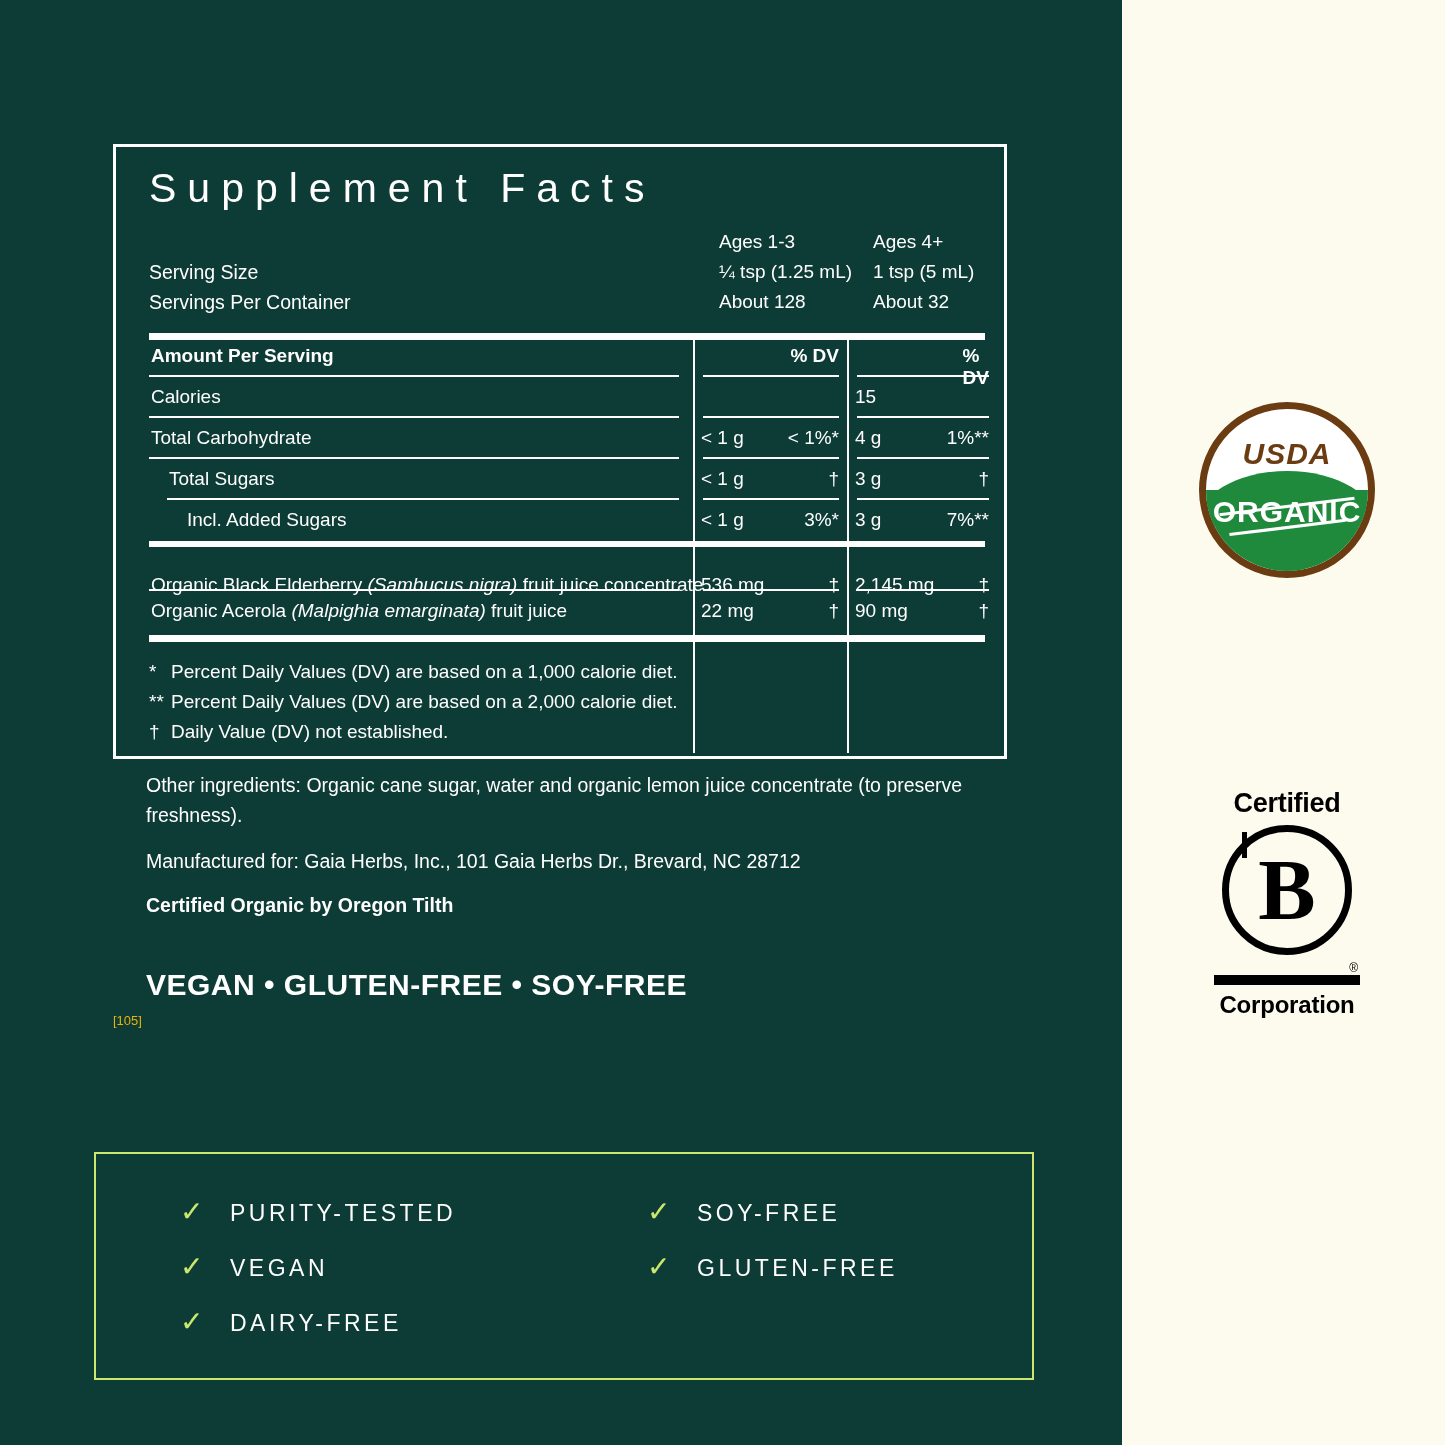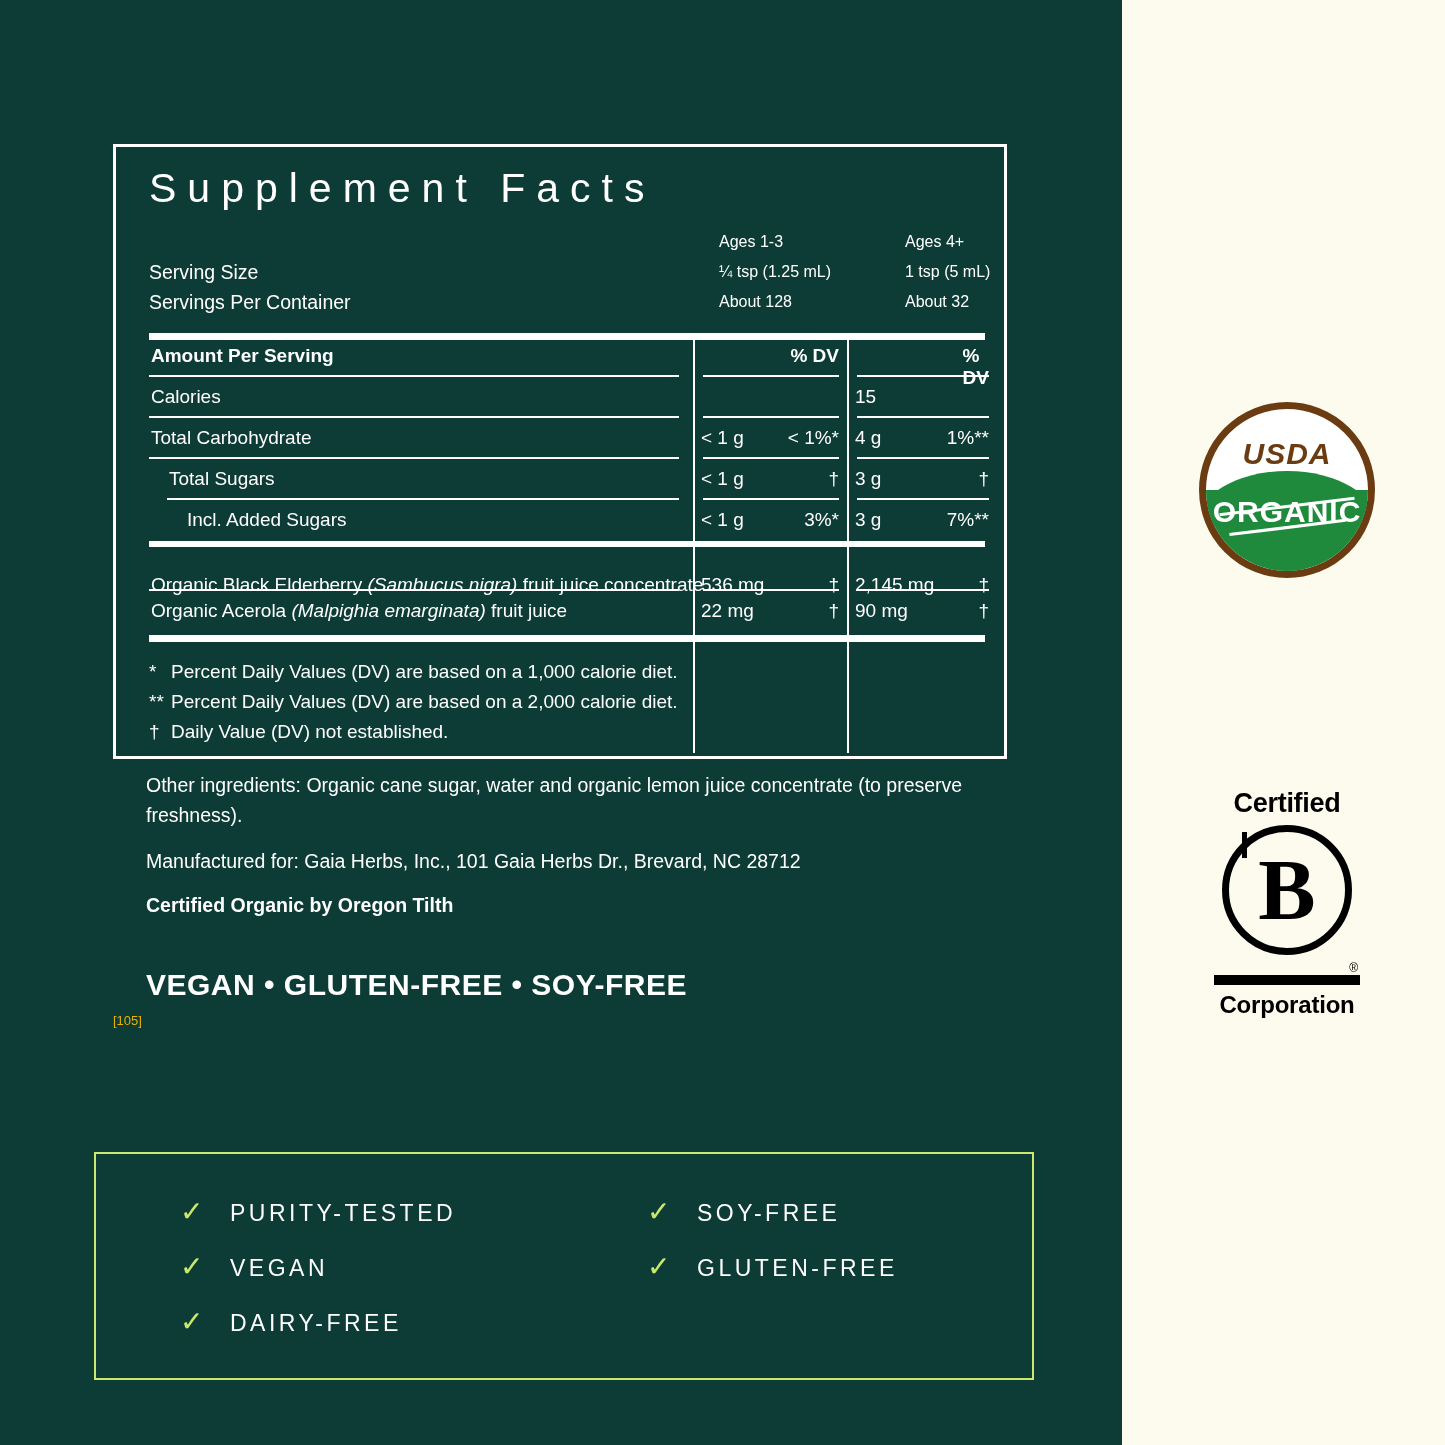--- a/index.html
+++ b/index.html
@@ -50,26 +50,26 @@
   .sf-inner {
     position: absolute;
     left: 33px;
     top: 80px;
     width: 836px;
   }
 
   .col-head {
     position: absolute;
     color: #ffffff;
-    font-size: 16px;
+    font-size: 19px;
     line-height: 30px;
     white-space: nowrap;
   }
   .col-head.c1 { left: 570px; top: 0px; }
-  .col-head.c2 { left: 724px; top: 0px; margin-left: 32px; }
+  .col-head.c2 { left: 724px; top: 0px; }
 
   .serv-left {
     position: absolute;
     left: 0px;
     top: 30px;
     color: #ffffff;
     font-size: 19.5px;
     line-height: 30px;
     white-space: nowrap;
   }

